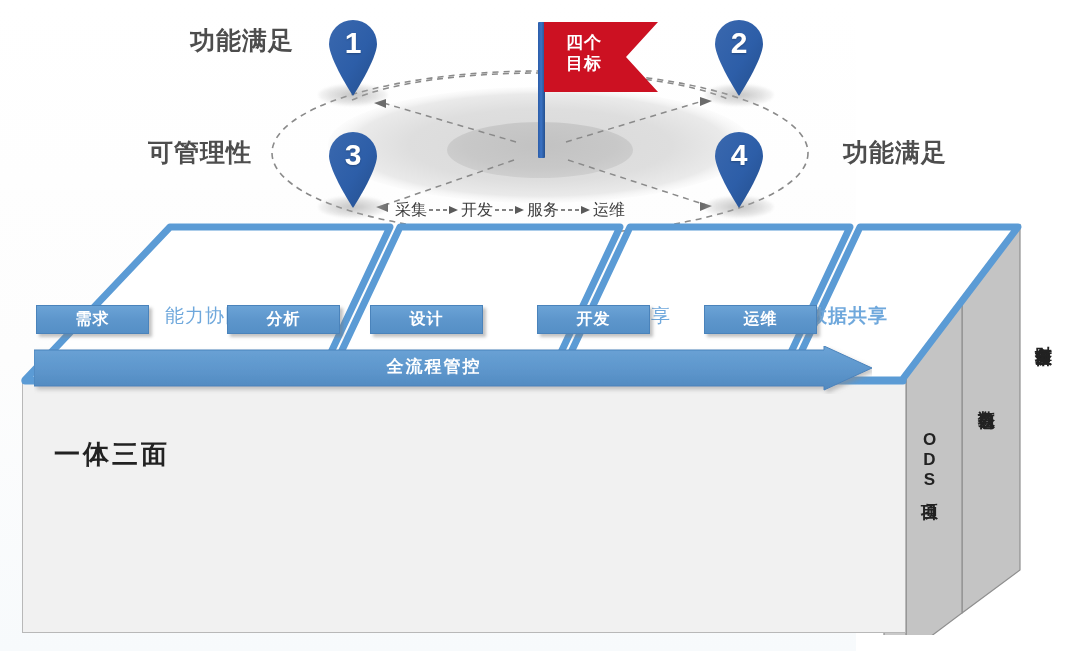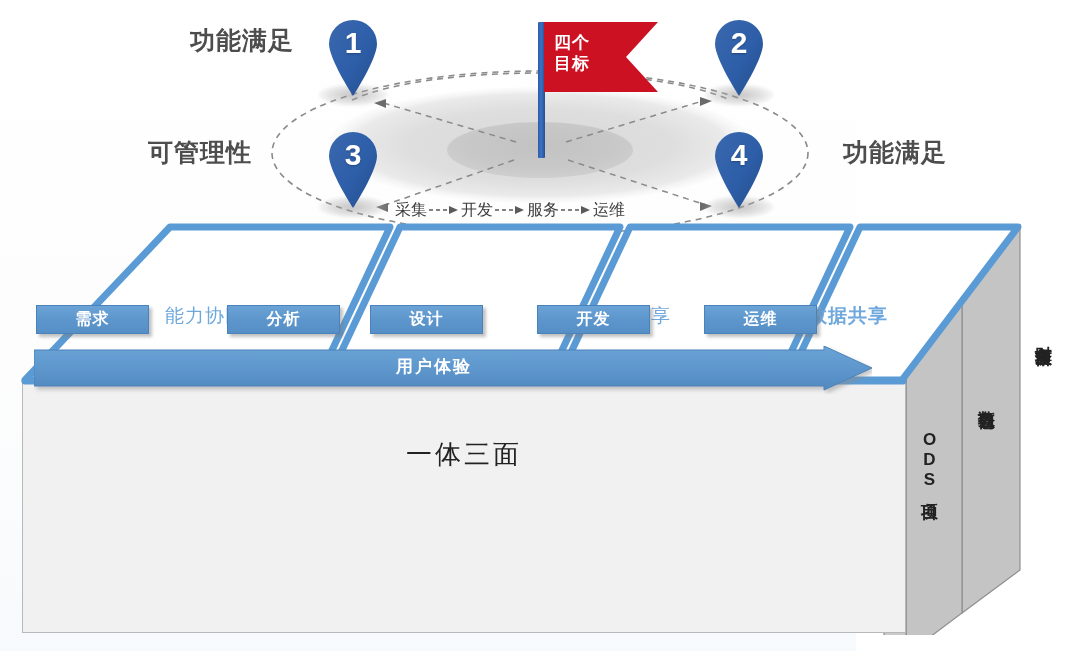--- a/index.html
+++ b/index.html
@@ -63,21 +63,21 @@
   
   #flag-group { position:absolute; left:538px; top:18px; width:130px; height:140px; }
   #flag-pole {
     position:absolute; left:0px; top:4px; width:7px; height:136px;
     background: linear-gradient(90deg,#2b5ca8 0%,#3a72c4 45%,#24508f 100%);
     border-radius:1px;
   }
   #flag-banner { position:absolute; left:6px; top:4px; width:114px; height:70px; }
   #flag-text {
     position:absolute; left:16px; top:14px; width:60px;
-    color:#ffffff; font-weight:bold;
+    text-align:center; color:#ffffff; font-weight:bold;
     font-size:17px; line-height:21px; letter-spacing:1px;
   }
 
   
   #lifecycle { position:absolute; left:395px; top:198px; width:290px; height:24px;
                display:flex; align-items:center; }
   .lc-item { font-size:16px; color:#3d3d3d; white-space:nowrap; font-weight:500;}
   .lc-sep { width:34px; height:14px; position:relative; }
 
   
@@ -127,22 +127,23 @@
   #process-arrow-label {
     position:absolute; left:34px; top:131px; width:800px; height:40px;
     display:flex; align-items:center; justify-content:center;
     color:#ffffff; font-weight:bold; font-size:17px; letter-spacing:2px;
     pointer-events:none;
   }
 
   
   #box-caption {
     position:absolute; left:22px; top:222px; width:884px;
-    text-align:center; font-size:26px; font-weight:normal; color:#222222;
+    font-size:26px; font-weight:bold; color:#222222;
     letter-spacing:3px;
+    padding-left:32px;
   }
 
   
   #side-panels-svg { position:absolute; left:0; top:0; }
   .side-panel-label {
     position:absolute;
     font-size:17px; font-weight:bold; color:#222222;
     white-space:nowrap;
     writing-mode: vertical-rl;
     text-orientation: upright;
@@ -335,18 +336,18 @@
           <stop offset="0%" stop-color="#6ba3d6"></stop>
           <stop offset="55%" stop-color="#5d96cc"></stop>
           <stop offset="100%" stop-color="#5189bf"></stop>
         </linearGradient>
         <filter id="arrShadow" x="-10%" y="-10%" width="130%" height="140%">
           <feDropShadow dx="3" dy="3" stdDeviation="2" flood-color="#8a8a8a" flood-opacity="0.5"></feDropShadow>
         </filter>
       </defs>
       <polygon points="0,4 790,4 790,0 838,22 790,44 790,40 0,40" fill="url(#arrGrad)" stroke="#4a83bb" stroke-width="1" filter="url(#arrShadow)"></polygon>
     </svg>
-    <div id="process-arrow-label">用户体验</div>
+    <div id="process-arrow-label">全流程管控</div>
 
     <div id="box-caption">一体三面</div>
   </div>
 
 </div>
 
 </body></html>

